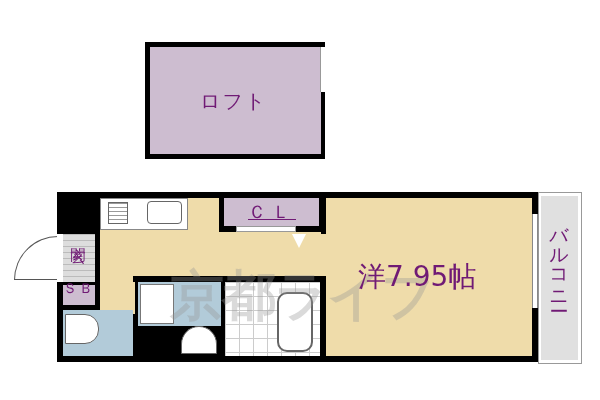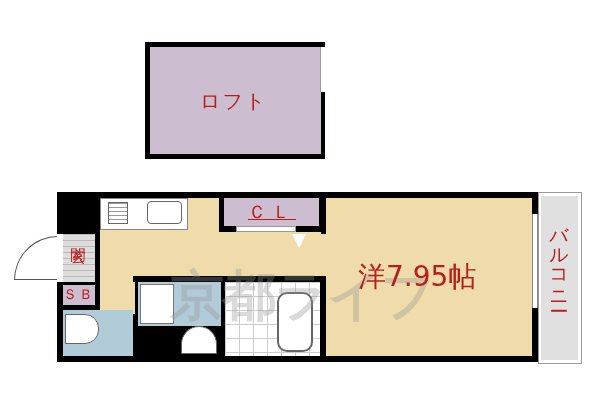--- a/index.html
+++ b/index.html
@@ -1,18 +1,18 @@
 <!DOCTYPE html>
 <html><head>
   <meta charset="utf-8">
   <style>
     html, body { margin:0; padding:0; }
     body { width:600px; height:400px; background:#ffffff; position:relative; overflow:hidden; font-family:"DejaVu Sans", sans-serif; }
     .abs { position:absolute; box-sizing:border-box; }
-    .label { position:absolute; color:#b91c1c; white-space:nowrap; }
+    .label { position:absolute; color:#701a75; white-space:nowrap; }
     .wall { position:absolute; background:#000; }
   </style>
 </head>
 <body>
 
 <div class="abs" style="left:145px;top:42px;width:180px;height:117px;background:#000;"></div>
 <div class="abs" style="left:150px;top:47px;width:171px;height:107px;background:#cdbdd0;"></div>
 <div class="abs" style="left:320px;top:47px;width:5px;height:45px;background:#fff;border-left:1px solid #999;"></div>
 <div class="label" style="left:200px;top:88px;font-size:20px;letter-spacing:2px;">ロフト</div>
 
@@ -38,21 +38,21 @@
 <div class="wall" style="left:321px;top:198px;width:5px;height:36px;"></div>
 <div class="wall" style="left:321px;top:278px;width:5px;height:78px;"></div>
 <div class="wall" style="left:133px;top:276px;width:193px;height:6px;"></div>
 
 <div class="abs" style="left:63px;top:234px;width:32px;height:48px;background:repeating-linear-gradient(0deg,#ddd 0 5px,#bbb 5px 6px),#ddd;"></div>
 <div class="label" style="left:69px;top:236px;font-size:15px;writing-mode:vertical-rl;line-height:18px;">玄関</div>
 <div class="abs" style="left:14px;top:236px;width:44px;height:44px;border:1px solid #555;border-right:none;border-top-left-radius:44px;background:#fff;"></div>
 <div class="abs" style="left:57px;top:234px;width:6px;height:48px;background:#fff;"></div>
 
 <div class="abs" style="left:63px;top:285px;width:32px;height:20px;background:#cdbdd0;"></div>
-<div class="label" style="left:63px;top:286px;font-size:14px;letter-spacing:2px;">ＳＢ</div>
+<div class="label" style="left:63px;top:280px;font-size:14px;letter-spacing:2px;">ＳＢ</div>
 
 <div class="abs" style="left:63px;top:310px;width:70px;height:46px;background:#b2cbd9;"></div>
 <div class="abs" style="left:65px;top:314px;width:34px;height:30px;border:1px solid #666;border-radius:0 14px 14px 0;background:#fff;"></div>
 
 <div class="abs" style="left:138px;top:282px;width:83px;height:44px;background:#b2cbd9;"></div>
 <div class="abs" style="left:140px;top:284px;width:34px;height:40px;border:1px solid #777;background:#fff;"></div>
 <div class="abs" style="left:181px;top:326px;width:36px;height:28px;border:1px solid #666;border-radius:18px 18px 0 0;background:#fff;"></div>
 
 <div class="abs" style="left:225px;top:282px;width:95px;height:74px;background:#fff;background-image:linear-gradient(#ccc 1px,transparent 1px),linear-gradient(90deg,#ccc 1px,transparent 1px);background-size:14px 14px;"></div>
 <div class="abs" style="left:277px;top:292px;width:36px;height:60px;border:2px solid #666;border-radius:10px;background:#fff;"></div>

